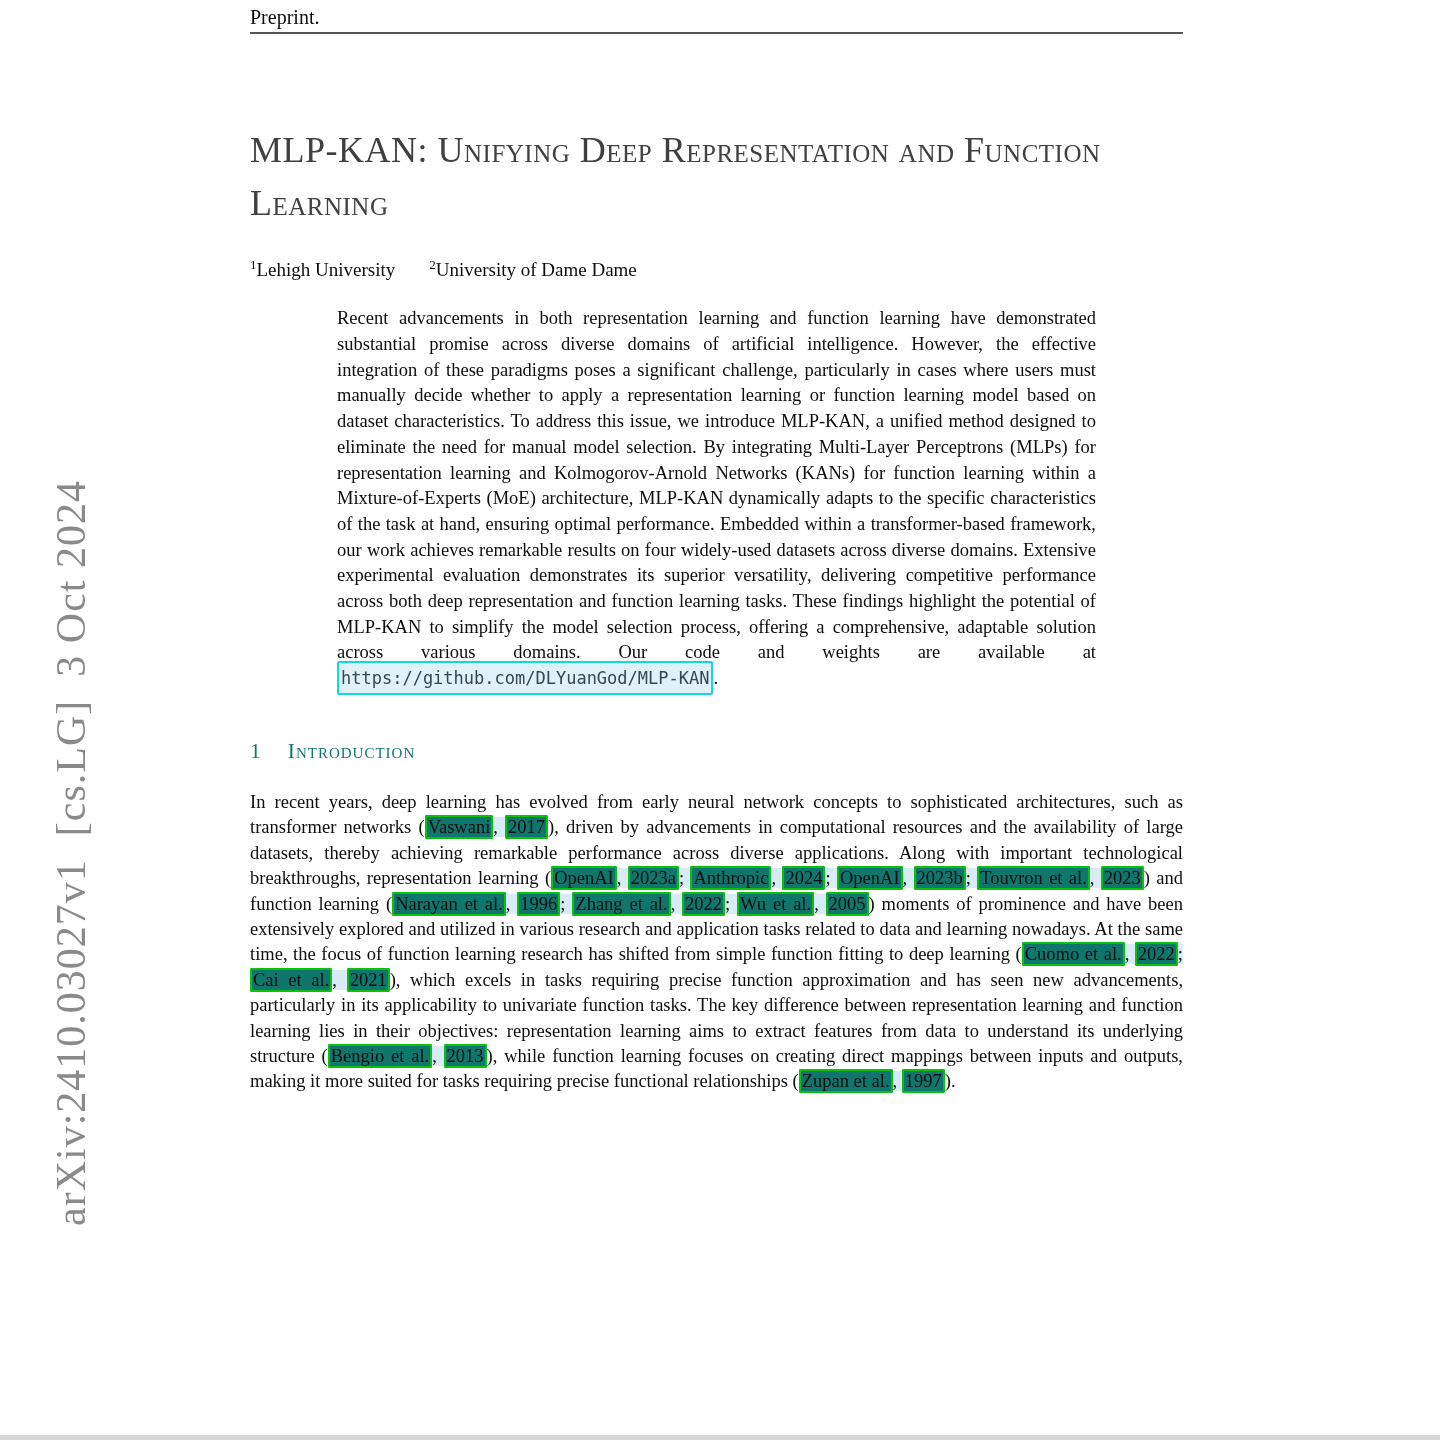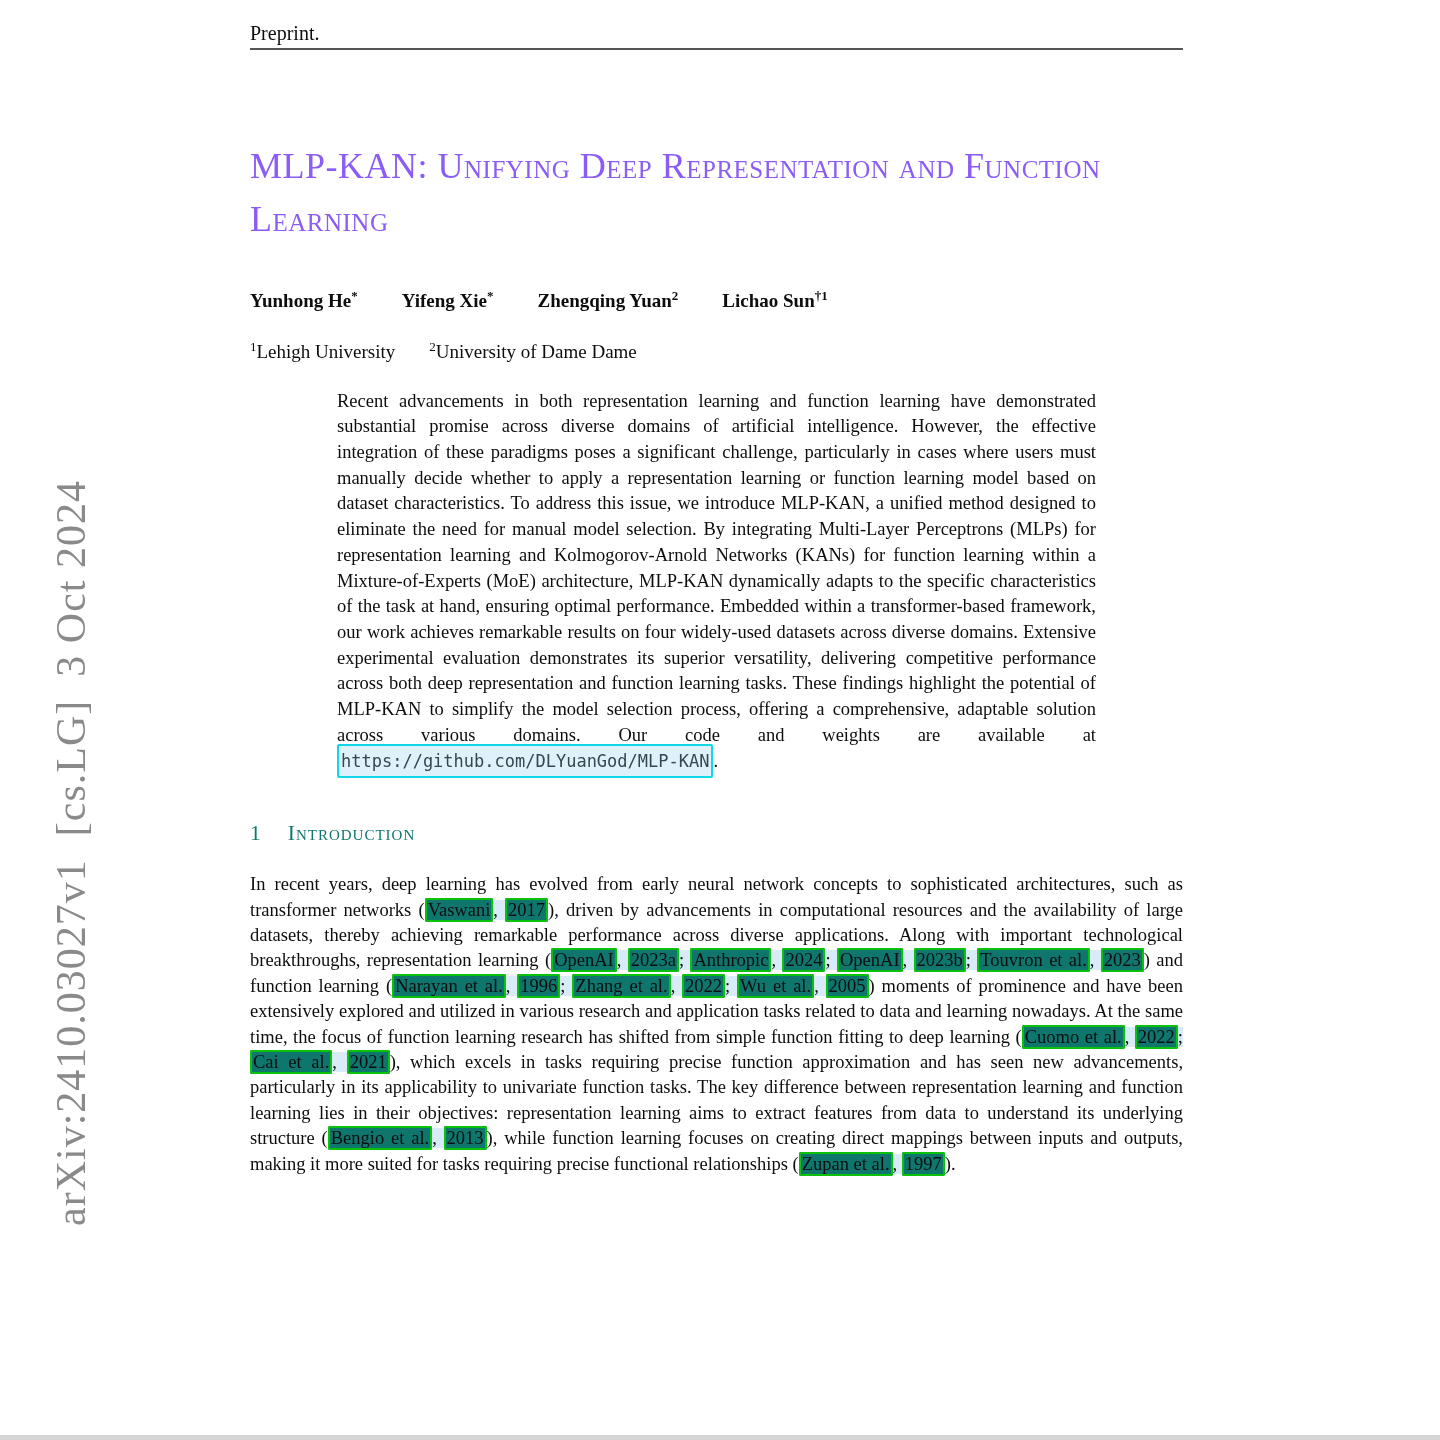--- a/index.html
+++ b/index.html
@@ -23,21 +23,21 @@
     white-space: pre;
     font-size: 42px;
     letter-spacing: 1px;
     color: #8a8a8a;
   }
 
   
   .content {
     position: absolute;
     left: 250px;
-    top: 16px;
+    top: 0;
     width: 933px;
   }
 
   .preprint {
     font-size: 20px;
     padding-top: 6px;
     margin: 0;
   }
   .header-rule {
     border: none;
@@ -45,21 +45,21 @@
     margin: 3px 0 0 0;
   }
 
   .paper-title {
     margin: 90px 0 0 0;
     font-size: 36px;
     font-weight: normal;
     font-variant: small-caps;
     letter-spacing: 0.5px;
     line-height: 53px;
-    color: #8b5cf6;
+    color: #404040;
   }
 
   .authors {
     margin-top: 42px;
     font-size: 19px;
     font-weight: bold;
     display: flex;
     gap: 44px;
   }
   .authors sup { font-size: 13px; }
@@ -152,26 +152,20 @@
 
   <div class="watermark">arXiv:2410.03027v1  [cs.LG]  3 Oct 2024</div>
 
   <div class="content">
 
     <p class="preprint">Preprint.</p>
     <hr class="header-rule">
 
     <h1 class="paper-title">MLP-KAN: Unifying Deep Representation and Function Learning</h1>
 
-    <div class="authors">
-      <span class="author"><span>Yunhong He</span><sup>*</sup></span>
-      <span class="author"><span>Yifeng Xie</span><sup>*</sup></span>
-      <span class="author"><span>Zhengqing Yuan</span><sup>2</sup></span>
-      <span class="author"><span>Lichao Sun</span><sup>†1</sup></span>
-    </div>
 
     <div class="affiliations">
       <span><sup>1</sup><span>Lehigh University</span></span>
       <span><sup>2</sup><span>University of Dame Dame</span></span>
     </div>
 
 
     <div class="abstract-block">
       <p class="abstract-text"><span>Recent advancements in both representation learning and function learning have demonstrated substantial promise across diverse domains of artificial intelligence. However, the effective integration of these paradigms poses a significant challenge, particularly in cases where users must manually decide whether to apply a representation learning or function learning model based on dataset characteristics. To address this issue, we introduce MLP-KAN, a unified method designed to eliminate the need for manual model selection. By integrating Multi-Layer Perceptrons (MLPs) for representation learning and Kolmogorov-Arnold Networks (KANs) for function learning within a Mixture-of-Experts (MoE) architecture, MLP-KAN dynamically adapts to the specific characteristics of the task at hand, ensuring optimal performance. Embedded within a transformer-based framework, our work achieves remarkable results on four widely-used datasets across diverse domains. Extensive experimental evaluation demonstrates its superior versatility, delivering competitive performance across both deep representation and function learning tasks. These findings highlight the potential of MLP-KAN to simplify the model selection process, offering a comprehensive, adaptable solution across various domains. Our code and weights are available at </span><a class="url-box" href="#">https://github.com/DLYuanGod/MLP-KAN</a><span>.</span></p>
     </div>

